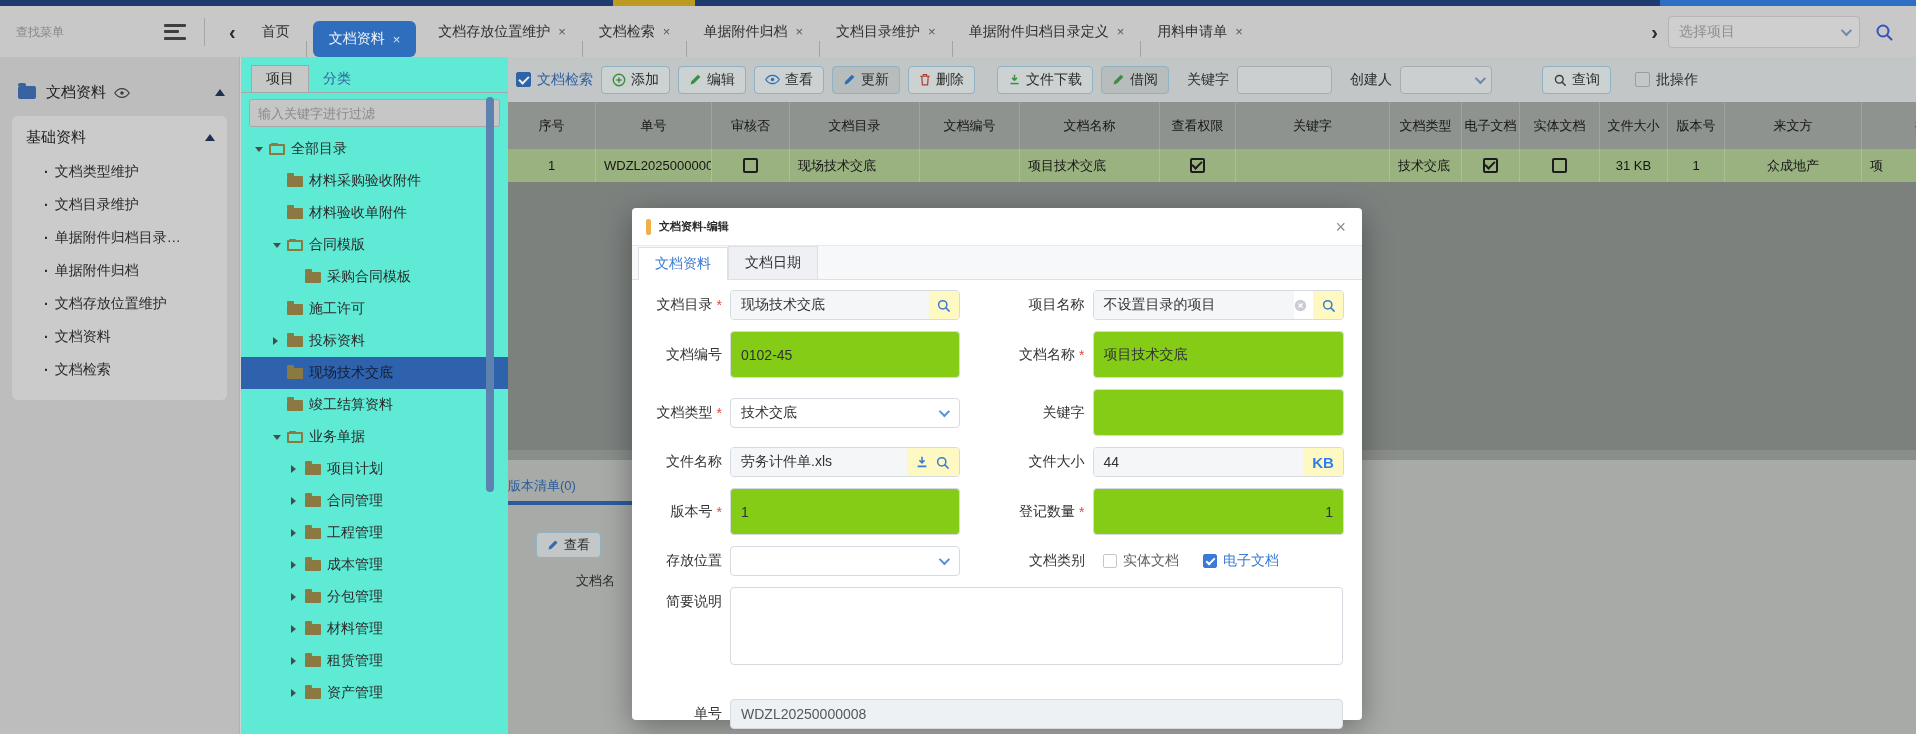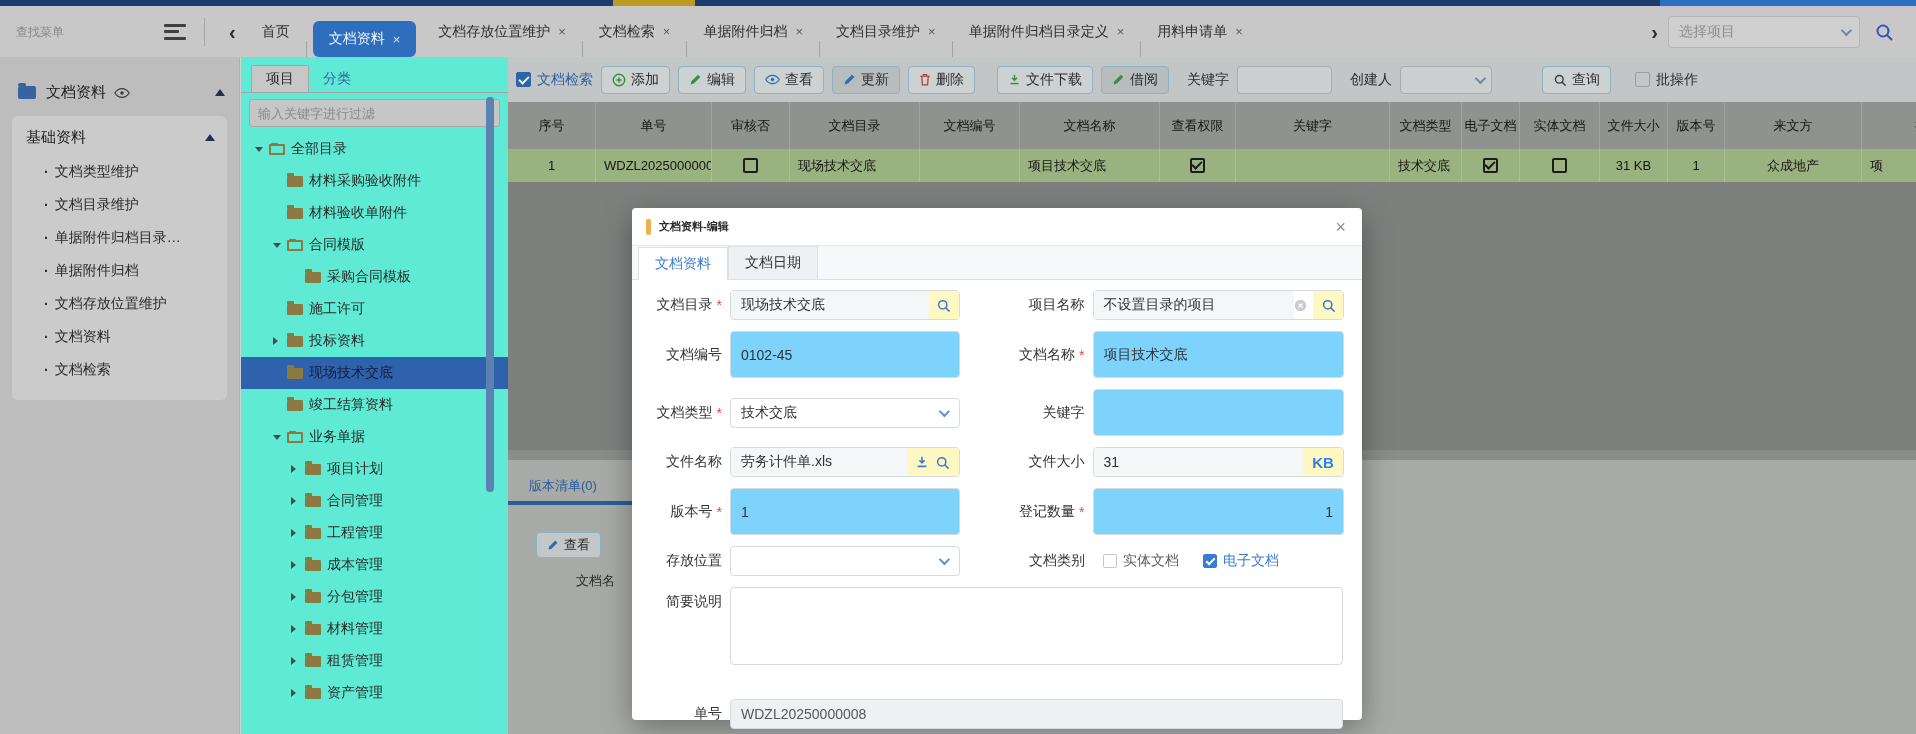--- a/index.html
+++ b/index.html
@@ -94,42 +94,42 @@
 .th { flex:none; display:flex; align-items:center; justify-content:center; font-size:13px; color:#161616; border-right:1px solid #a0a49f; overflow:hidden; }
 .grow { display:flex; height:33px; background:#9ab180; }
 .td { flex:none; display:flex; align-items:center; justify-content:center; font-size:13px; color:#151515; border-right:1px solid #aabf92; overflow:hidden; }
 .td.al, .th.al { justify-content:flex-start; padding-left:8px; }
 .c0{width:88px}.c1{width:116px}.c2{width:78px}.c3{width:130px}.c4{width:100px}.c5{width:140px}.c6{width:76px}.c7{width:154px}.c8{width:72px}.c9{width:58px}.c10{width:80px}.c11{width:68px}.c12{width:57px}.c13{width:137px}.c14{width:120px}
 .chk2 { width:15px; height:15px; border:2px solid #1c1c1c; border-radius:2px; position:relative; background:transparent; cursor:pointer; }
 .chk2.on::after { content:""; position:absolute; left:2px; top:-1px; width:4px; height:8px; border-right:2px solid #1c1c1c; border-bottom:2px solid #1c1c1c; transform:rotate(45deg); }
 .darkarea { height:268px; background:#7c817e; }
 .band { height:10px; background:#8a8e8a; }
 .lower { position:relative; height:274px; background:#a7aaa7; }
-.vtab { position:absolute; left:21px; top:17px; color:#2a5c9c; font-size:13px; cursor:pointer; }
+.vtab { position:absolute; left:0; top:17px; color:#2a5c9c; font-size:13px; cursor:pointer; }
 .vtab-underline { position:absolute; left:0; top:41px; width:128px; height:4px; background:#2a5c9c; }
 .vbtn { position:absolute; left:28px; top:72px; display:flex; align-items:center; gap:5px; height:26px; padding:0 10px; background:#c3c7c8; border:1px solid #8fb2c4; border-radius:4px; font-size:13px; color:#2d2d2d; cursor:pointer; font-family:inherit; }
 .vcol { position:absolute; left:68px; top:112px; font-size:13px; color:#2b2b2b; }
 
 
 .modal { position:absolute; top:208px; left:632px; width:730px; height:512px; background:#fff; border-radius:4px; box-shadow:0 8px 30px rgba(0,0,0,.35); z-index:20; }
 .mhead { height:38px; display:flex; align-items:center; padding-left:14px; border-bottom:1px solid #e8eaed; }
 .maccent { width:5px; height:16px; background:#efb049; border-radius:2px; margin-right:8px; }
 .mtitle { font-size:11px; font-weight:bold; color:#2b2b2b; }
 .mclose { position:absolute; right:16px; top:10px; font-size:18px; color:#8b8f96; cursor:pointer; line-height:1; }
 .mclose::after { content:"×"; }
 .mtabs { height:34px; background:#f7f8fa; border-bottom:1px solid #dde1e6; display:flex; align-items:stretch; padding-left:6px; }
 .mtab { display:flex; align-items:center; padding:0 16px; cursor:pointer; border:1px solid #dde1e6; border-bottom:none; background:#eef0f4; color:#303133; }
 .mtab.active { background:#fff; color:#3a7bd5; position:relative; top:1px; }
 .mbody { padding:10px 18px 0 10px; }
 .frow { display:flex; align-items:center; margin-bottom:11px; }
 .flabel { width:80px; flex:none; display:flex; justify-content:flex-end; align-items:center; color:#333; margin-right:8px; white-space:nowrap; }
 .flabel.c2 { margin-left:45px; }
 .flabel.top { align-self:flex-start; margin-top:6px; }
 .req { color:#e4483e; font-style:normal; margin-left:4px; }
-.pin { height:47px; border:1px solid #d6dae1; border-radius:4px; padding:14px 10px; font-size:14px; color:#2f3236; outline:none; font-family:inherit; background:#7dd3fc; }
+.pin { height:47px; border:1px solid #d6dae1; border-radius:4px; padding:14px 10px; font-size:14px; color:#2f3236; outline:none; font-family:inherit; background:#84cc16; }
 .w1 { width:230px; } .w2 { width:252px; }
 .pin.ar { text-align:right; }
 .ibox { height:30px; border:1px solid #d6dae1; border-radius:4px; display:flex; align-items:center; overflow:hidden; background:#fff; }
 .ibox .itxt { flex:1; height:100%; display:flex; align-items:center; padding:0 10px; color:#2f3236; }
 .ibox.gray .itxt { background:#f4f6f8; }
 .ibox .isfx { width:30px; height:100%; display:flex; align-items:center; justify-content:center; background:#fef9c3; color:#3a7bd5; cursor:pointer; }
 .ibox .isfx.wide { width:52px; gap:6px; }
 .ibox .kb { font-weight:bold; color:#2e7ef0; font-size:15px; }
 .ibox .clear { display:flex; margin-right:6px; cursor:pointer; }
 .selbox { cursor:pointer; }
@@ -585,21 +585,21 @@
                 <circle cx="9" cy="9" r="5.5" fill="none" stroke="currentColor" stroke-width="2"></circle>
                 <line x1="13.2" y1="13.2" x2="17.5" y2="17.5" stroke="currentColor" stroke-width="2" stroke-linecap="round"></line>
               </svg>
             </span>
         </div>
       </div>
       <div class="flabel c2">
           <span>文件大小</span>
         </div>
       <div class="ibox gray w2">
-        <div class="itxt">31</div>
+        <div class="itxt">44</div>
         <div class="isfx" style="width:40px">
             <span class="kb">KB</span>
           </div>
       </div>
     </div>
 
     <div class="frow">
       <div class="flabel">
           <span>版本号</span>
           <i class="req">*</i>

